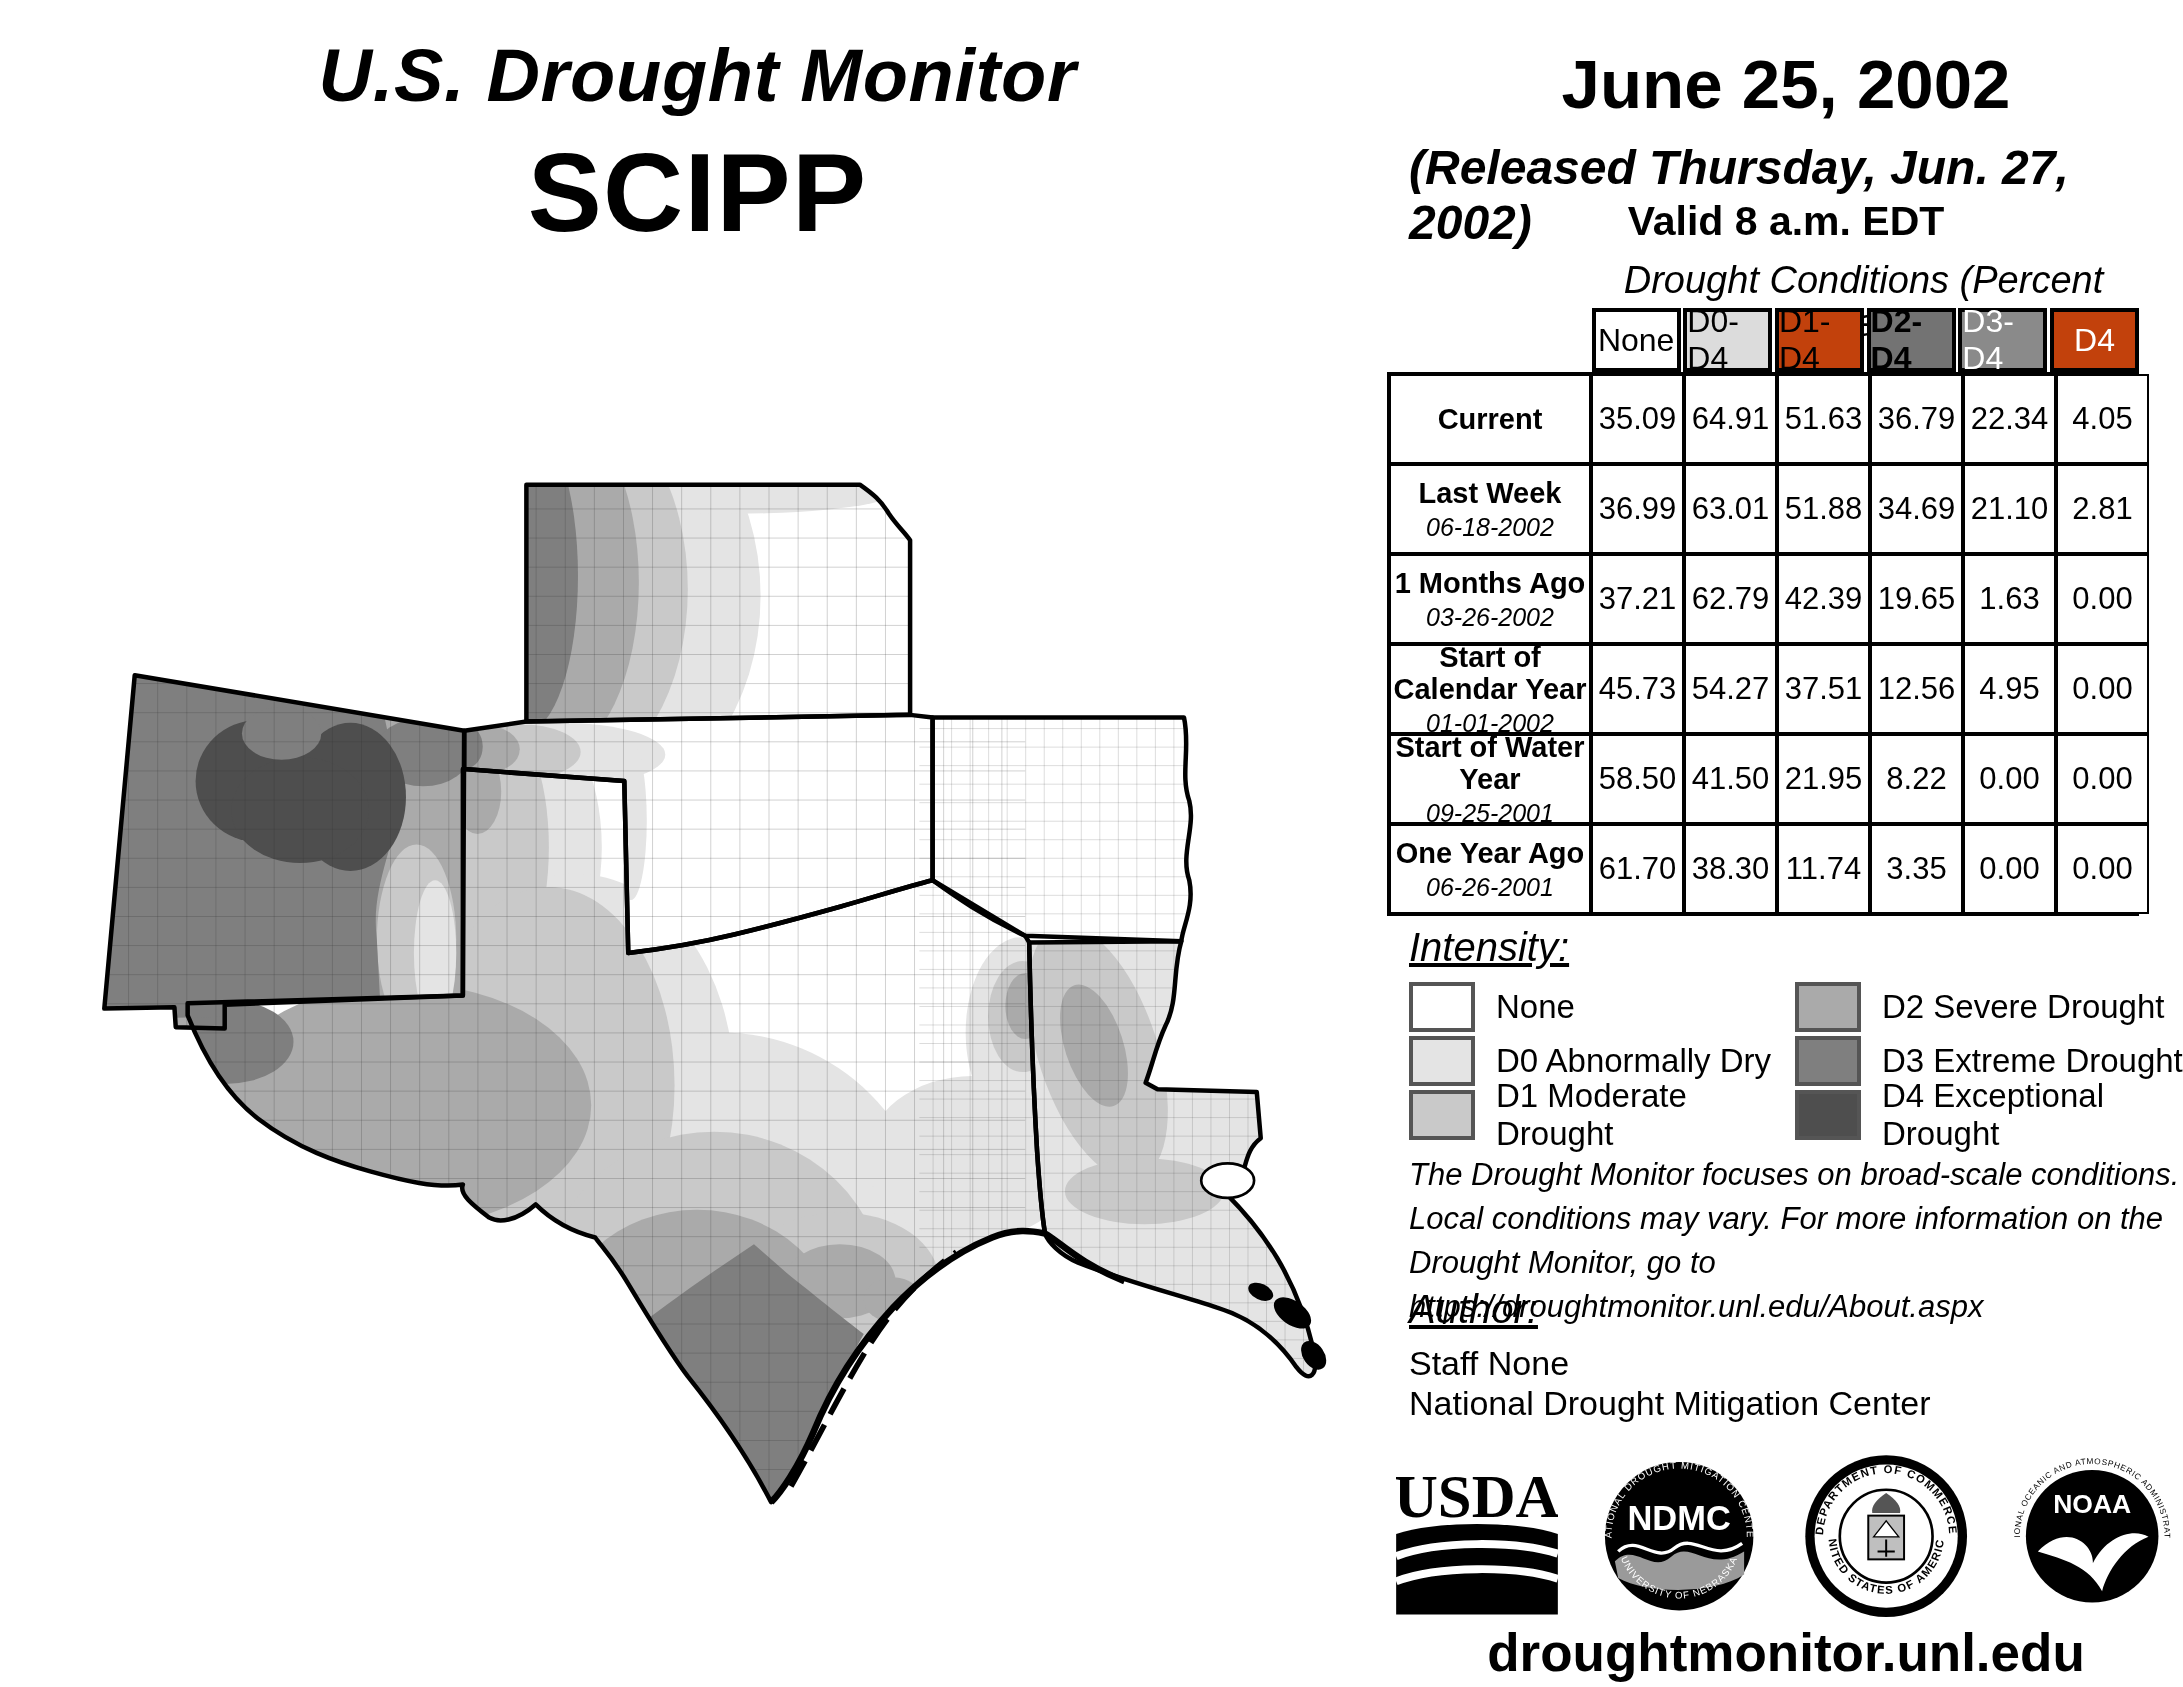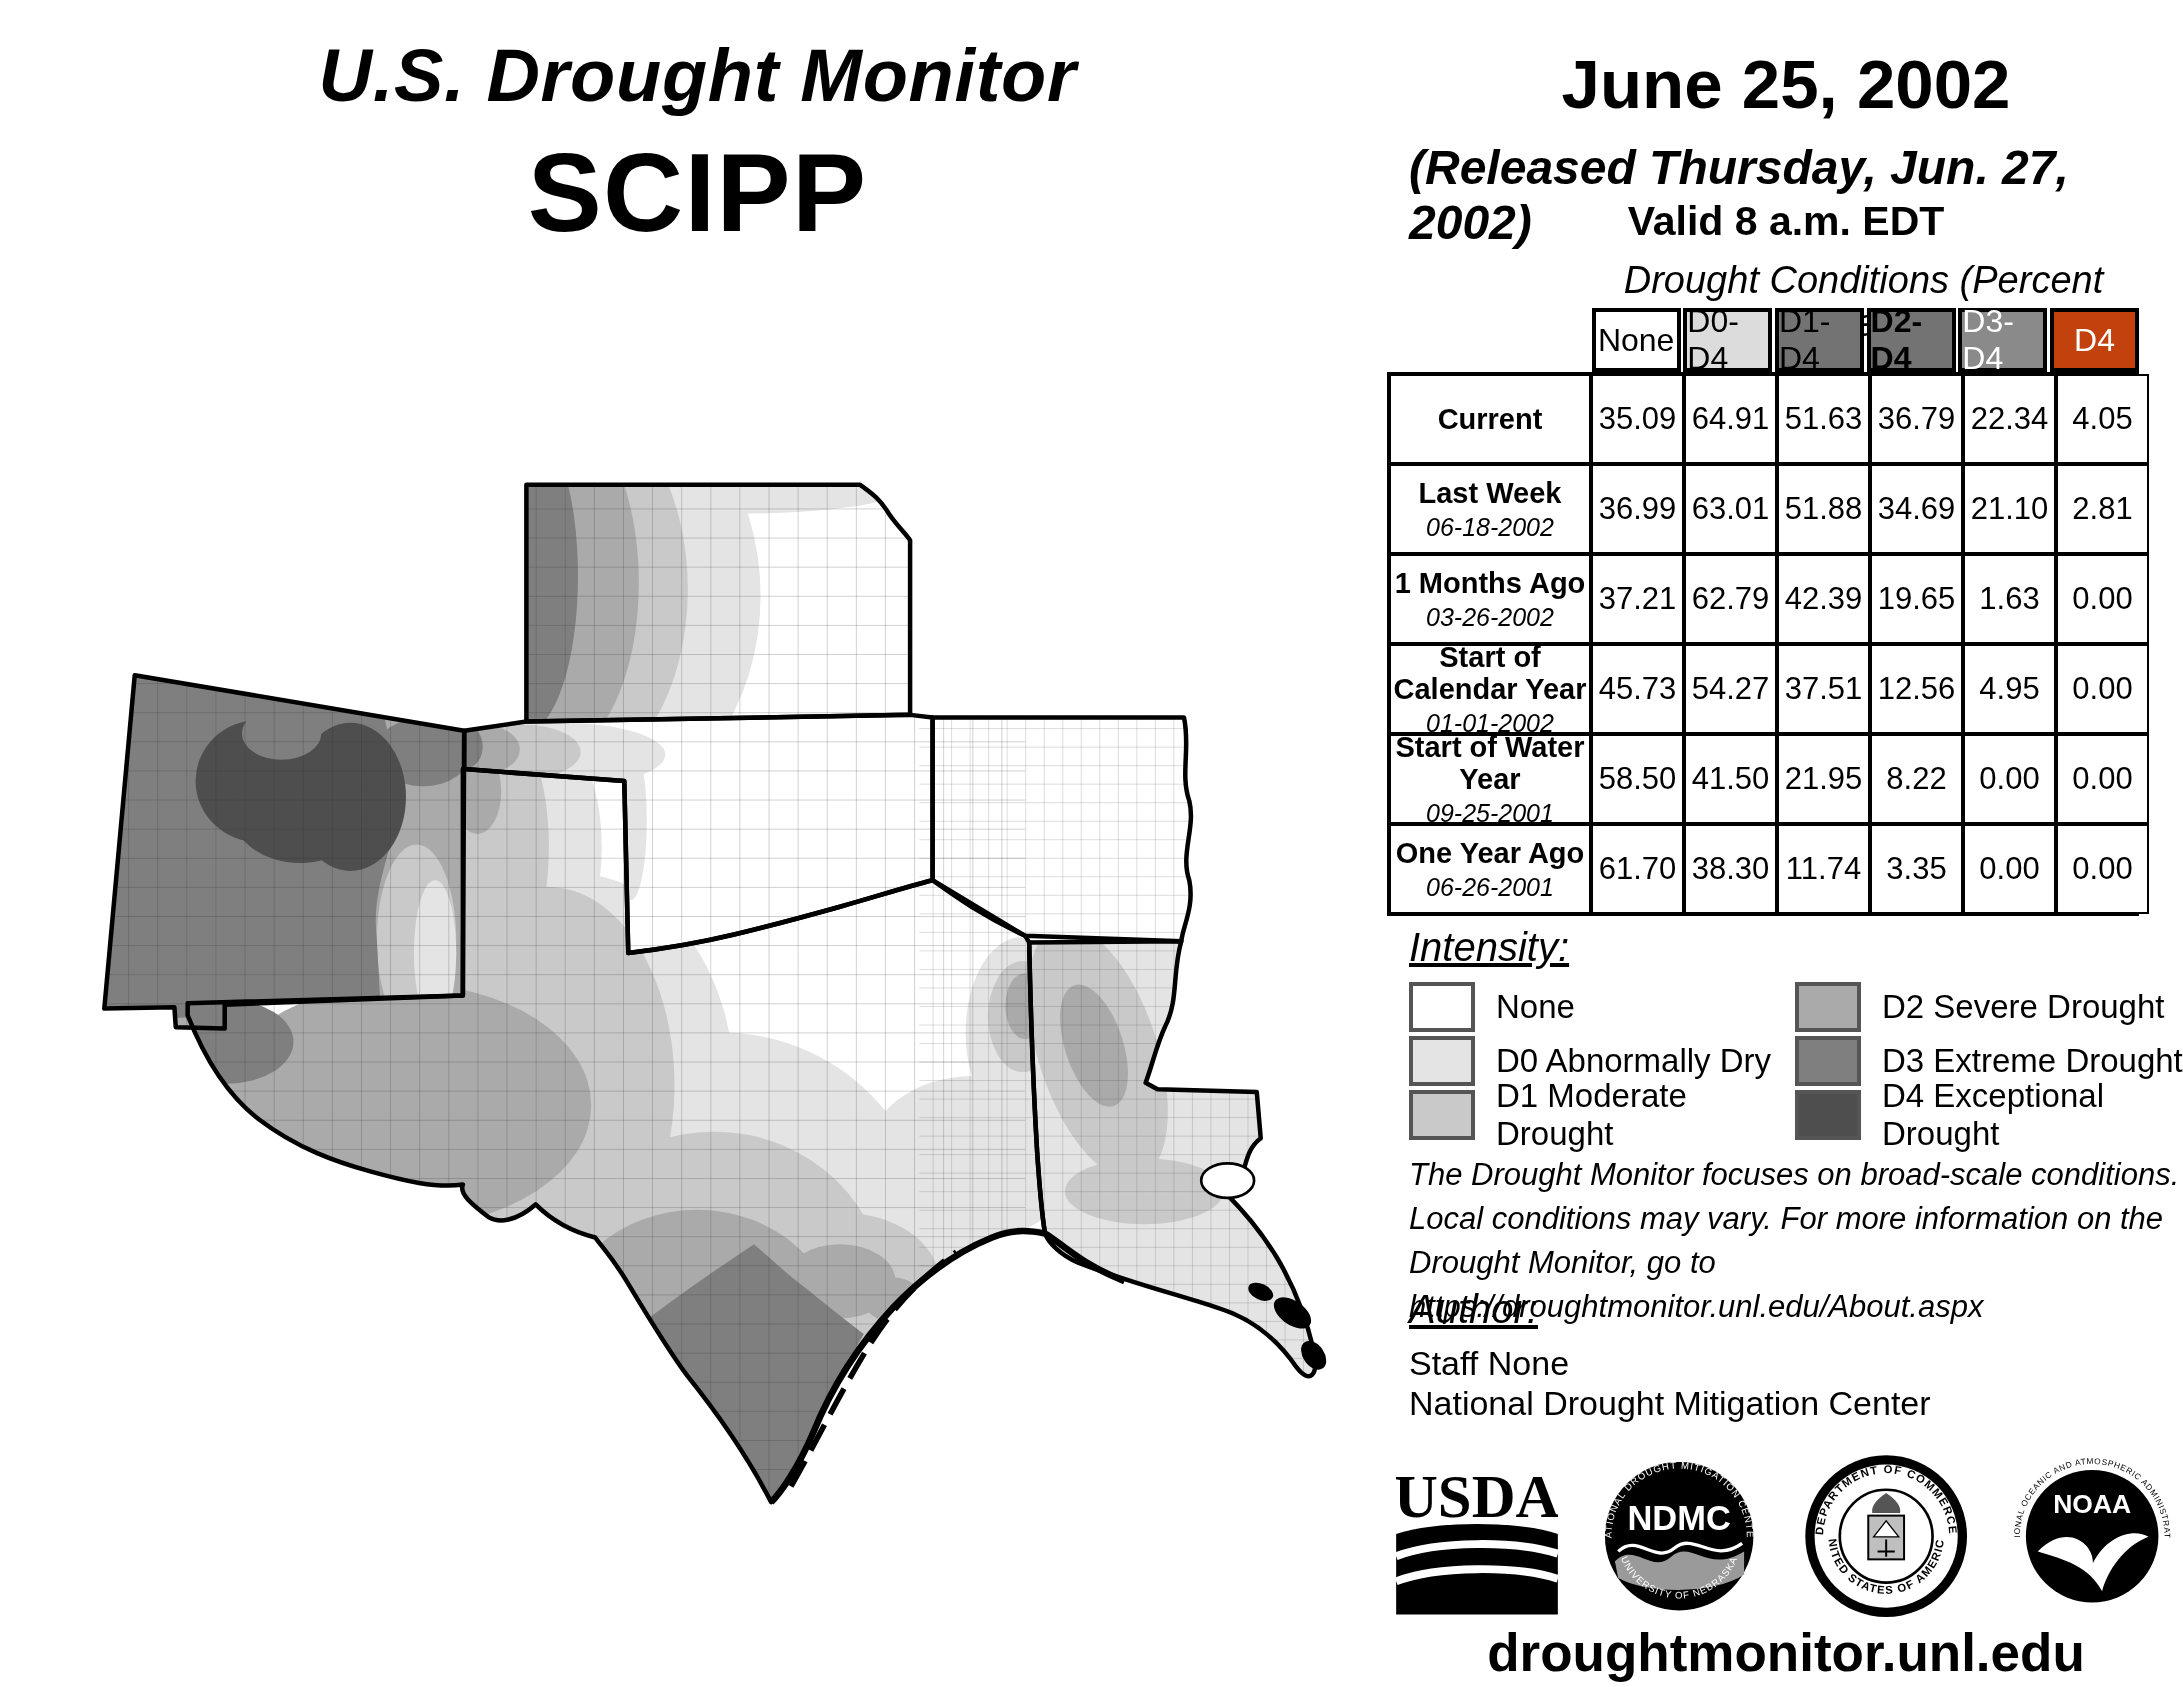--- a/index.html
+++ b/index.html
@@ -178,21 +178,21 @@
 <div class="abs date-title">June 25, 2002</div>
 <div class="abs released">(Released Thursday, Jun. 27, 2002)</div>
 <div class="abs valid">Valid 8 a.m. EDT</div>
 
 <div class="abs tbl-title">Drought Conditions (Percent Area)</div>
 
 <div class="abs tbl-wrap">
   <div class="tbl-header">
       <div class="hcell" style="background: rgb(255, 255, 255); color: rgb(0, 0, 0);">None</div>
       <div class="hcell" style="background: rgb(220, 220, 220); color: rgb(0, 0, 0);">D0-D4</div>
-      <div class="hcell" style="background: #737373; color: rgb(0, 0, 0);">D1-D4</div>
+      <div class="hcell" style="background: #c2410c; color: rgb(0, 0, 0);">D1-D4</div>
       <div class="hcell" style="background: #737373; color: rgb(0, 0, 0); font-weight: bold;">D2-D4</div>
       <div class="hcell" style="background: rgb(138, 138, 138); color: rgb(255, 255, 255);">D3-D4</div>
       <div class="hcell" style="background: #c2410c; color: rgb(255, 255, 255);">D4</div>
     </div>
   <div class="tbl-body">
       <div class="bcell lbl">
         <div>Current</div>
       </div>
       <div class="bcell val">35.09</div>
       <div class="bcell val">64.91</div>

